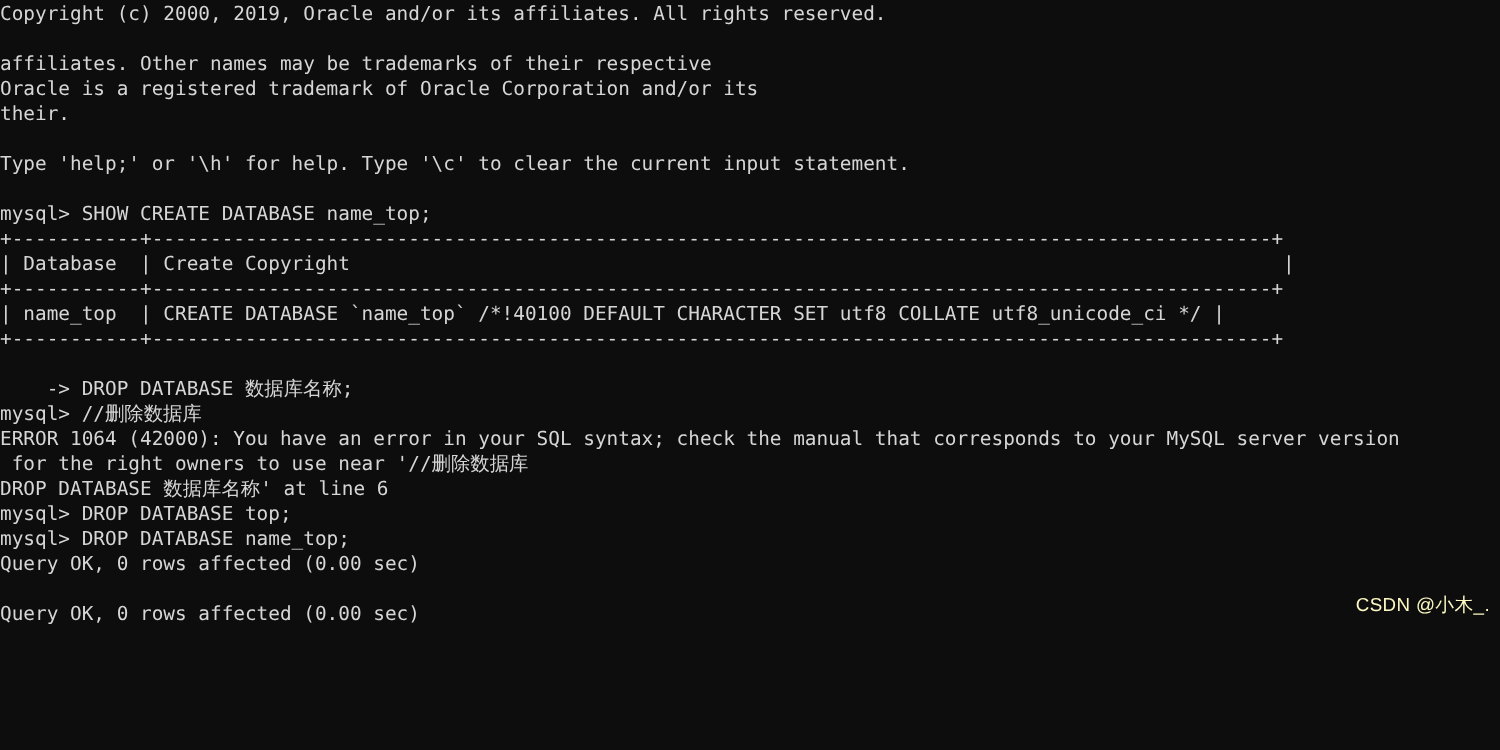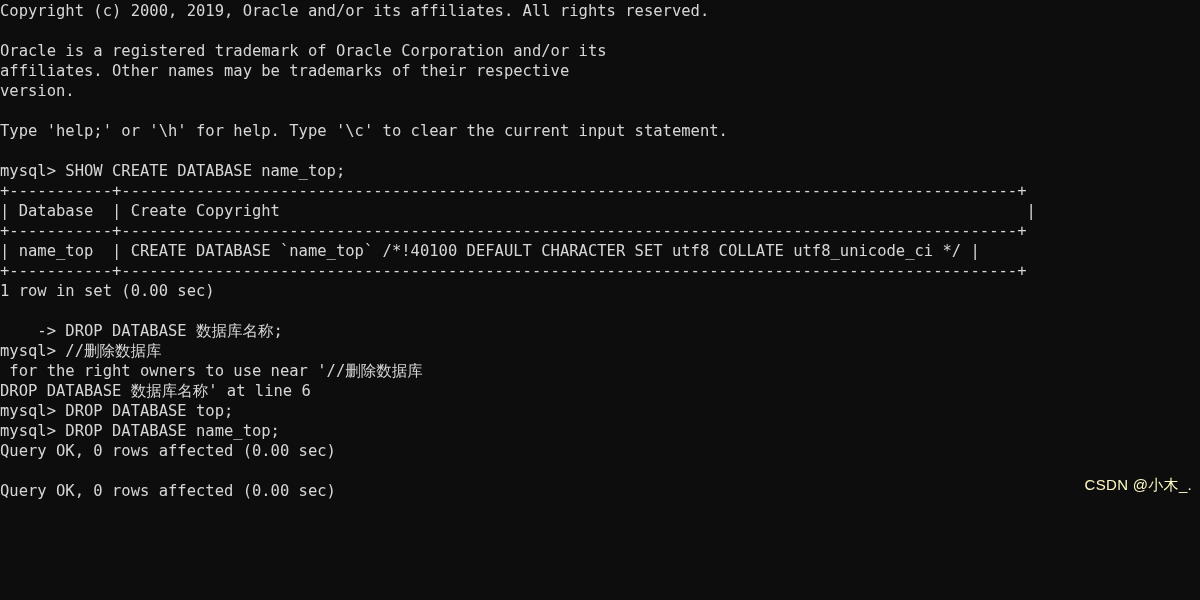--- a/index.html
+++ b/index.html
@@ -67,36 +67,36 @@
   }
 </style>
 </head>
 <body>
 
 <div id="terminal" style="background: rgb(13, 13, 13); color: rgb(214, 214, 214);">
 
   <div id="console-lines">
       <div class="line">Copyright (c) 2000, 2019, Oracle and/or its affiliates. All rights reserved.</div>
       <div class="line blank"></div>
+      <div class="line">affiliates. Other names may be trademarks of their respective</div>
       <div class="line">Oracle is a registered trademark of Oracle Corporation and/or its</div>
-      <div class="line">affiliates. Other names may be trademarks of their respective</div>
-      <div class="line">version.</div>
+      <div class="line">their.</div>
       <div class="line blank"></div>
       <div class="line">Type 'help;' or '\h' for help. Type '\c' to clear the current input statement.</div>
       <div class="line blank"></div>
       <div class="line">mysql&gt; SHOW CREATE DATABASE name_top;</div>
       <div class="line">+-----------+------------------------------------------------------------------------------------------------+</div>
       <div class="line">| Database  | Create Copyright                                                                                |</div>
       <div class="line">+-----------+------------------------------------------------------------------------------------------------+</div>
       <div class="line">| name_top  | CREATE DATABASE `name_top` /*!40100 DEFAULT CHARACTER SET utf8 COLLATE utf8_unicode_ci */ |</div>
       <div class="line">+-----------+------------------------------------------------------------------------------------------------+</div>
-      <div class="line">1 row in set (0.00 sec)</div>
       <div class="line blank"></div>
       <div class="line">    -&gt; DROP DATABASE 数据库名称;</div>
       <div class="line">mysql&gt; //删除数据库</div>
+      <div class="line">ERROR 1064 (42000): You have an error in your SQL syntax; check the manual that corresponds to your MySQL server version</div>
       <div class="line"> for the right owners to use near '//删除数据库</div>
       <div class="line">DROP DATABASE 数据库名称' at line 6</div>
       <div class="line">mysql&gt; DROP DATABASE top;</div>
       <div class="line">mysql&gt; DROP DATABASE name_top;</div>
       <div class="line">Query OK, 0 rows affected (0.00 sec)</div>
       <div class="line blank"></div>
       <div class="line">Query OK, 0 rows affected (0.00 sec)</div>
       <div class="line blank"></div>
       <div class="line">mysql&gt;</div>
     </div>

